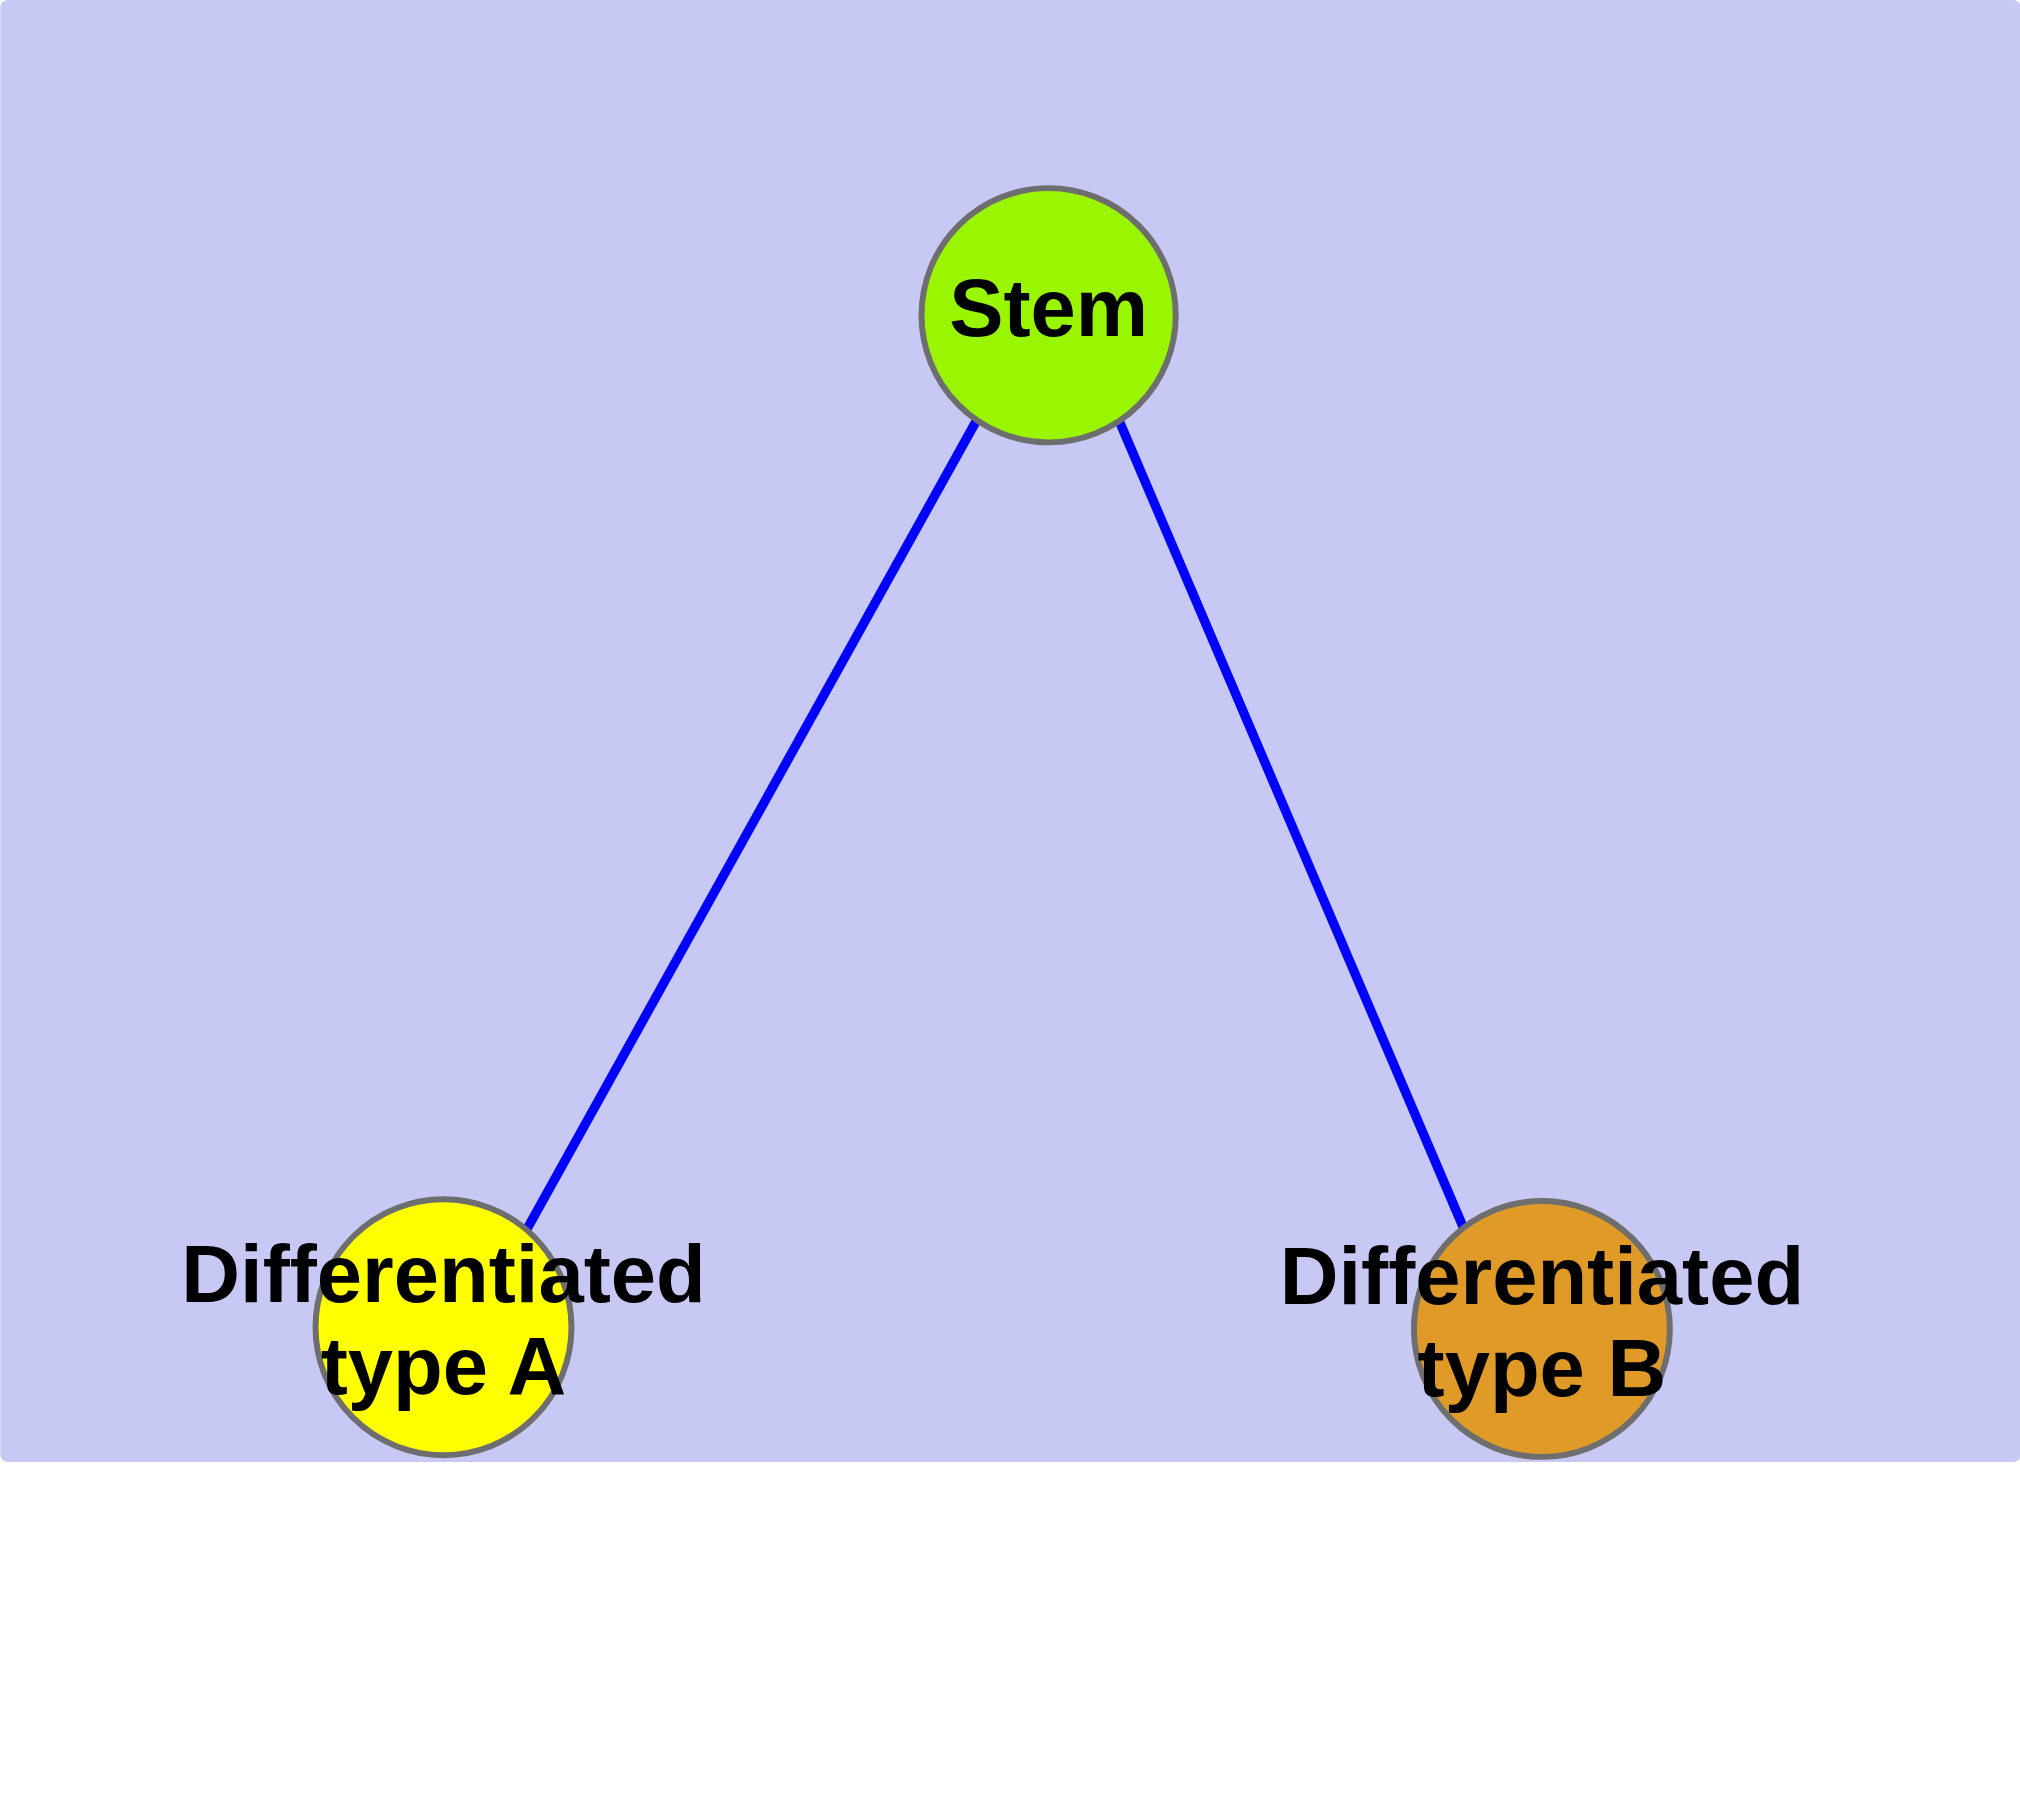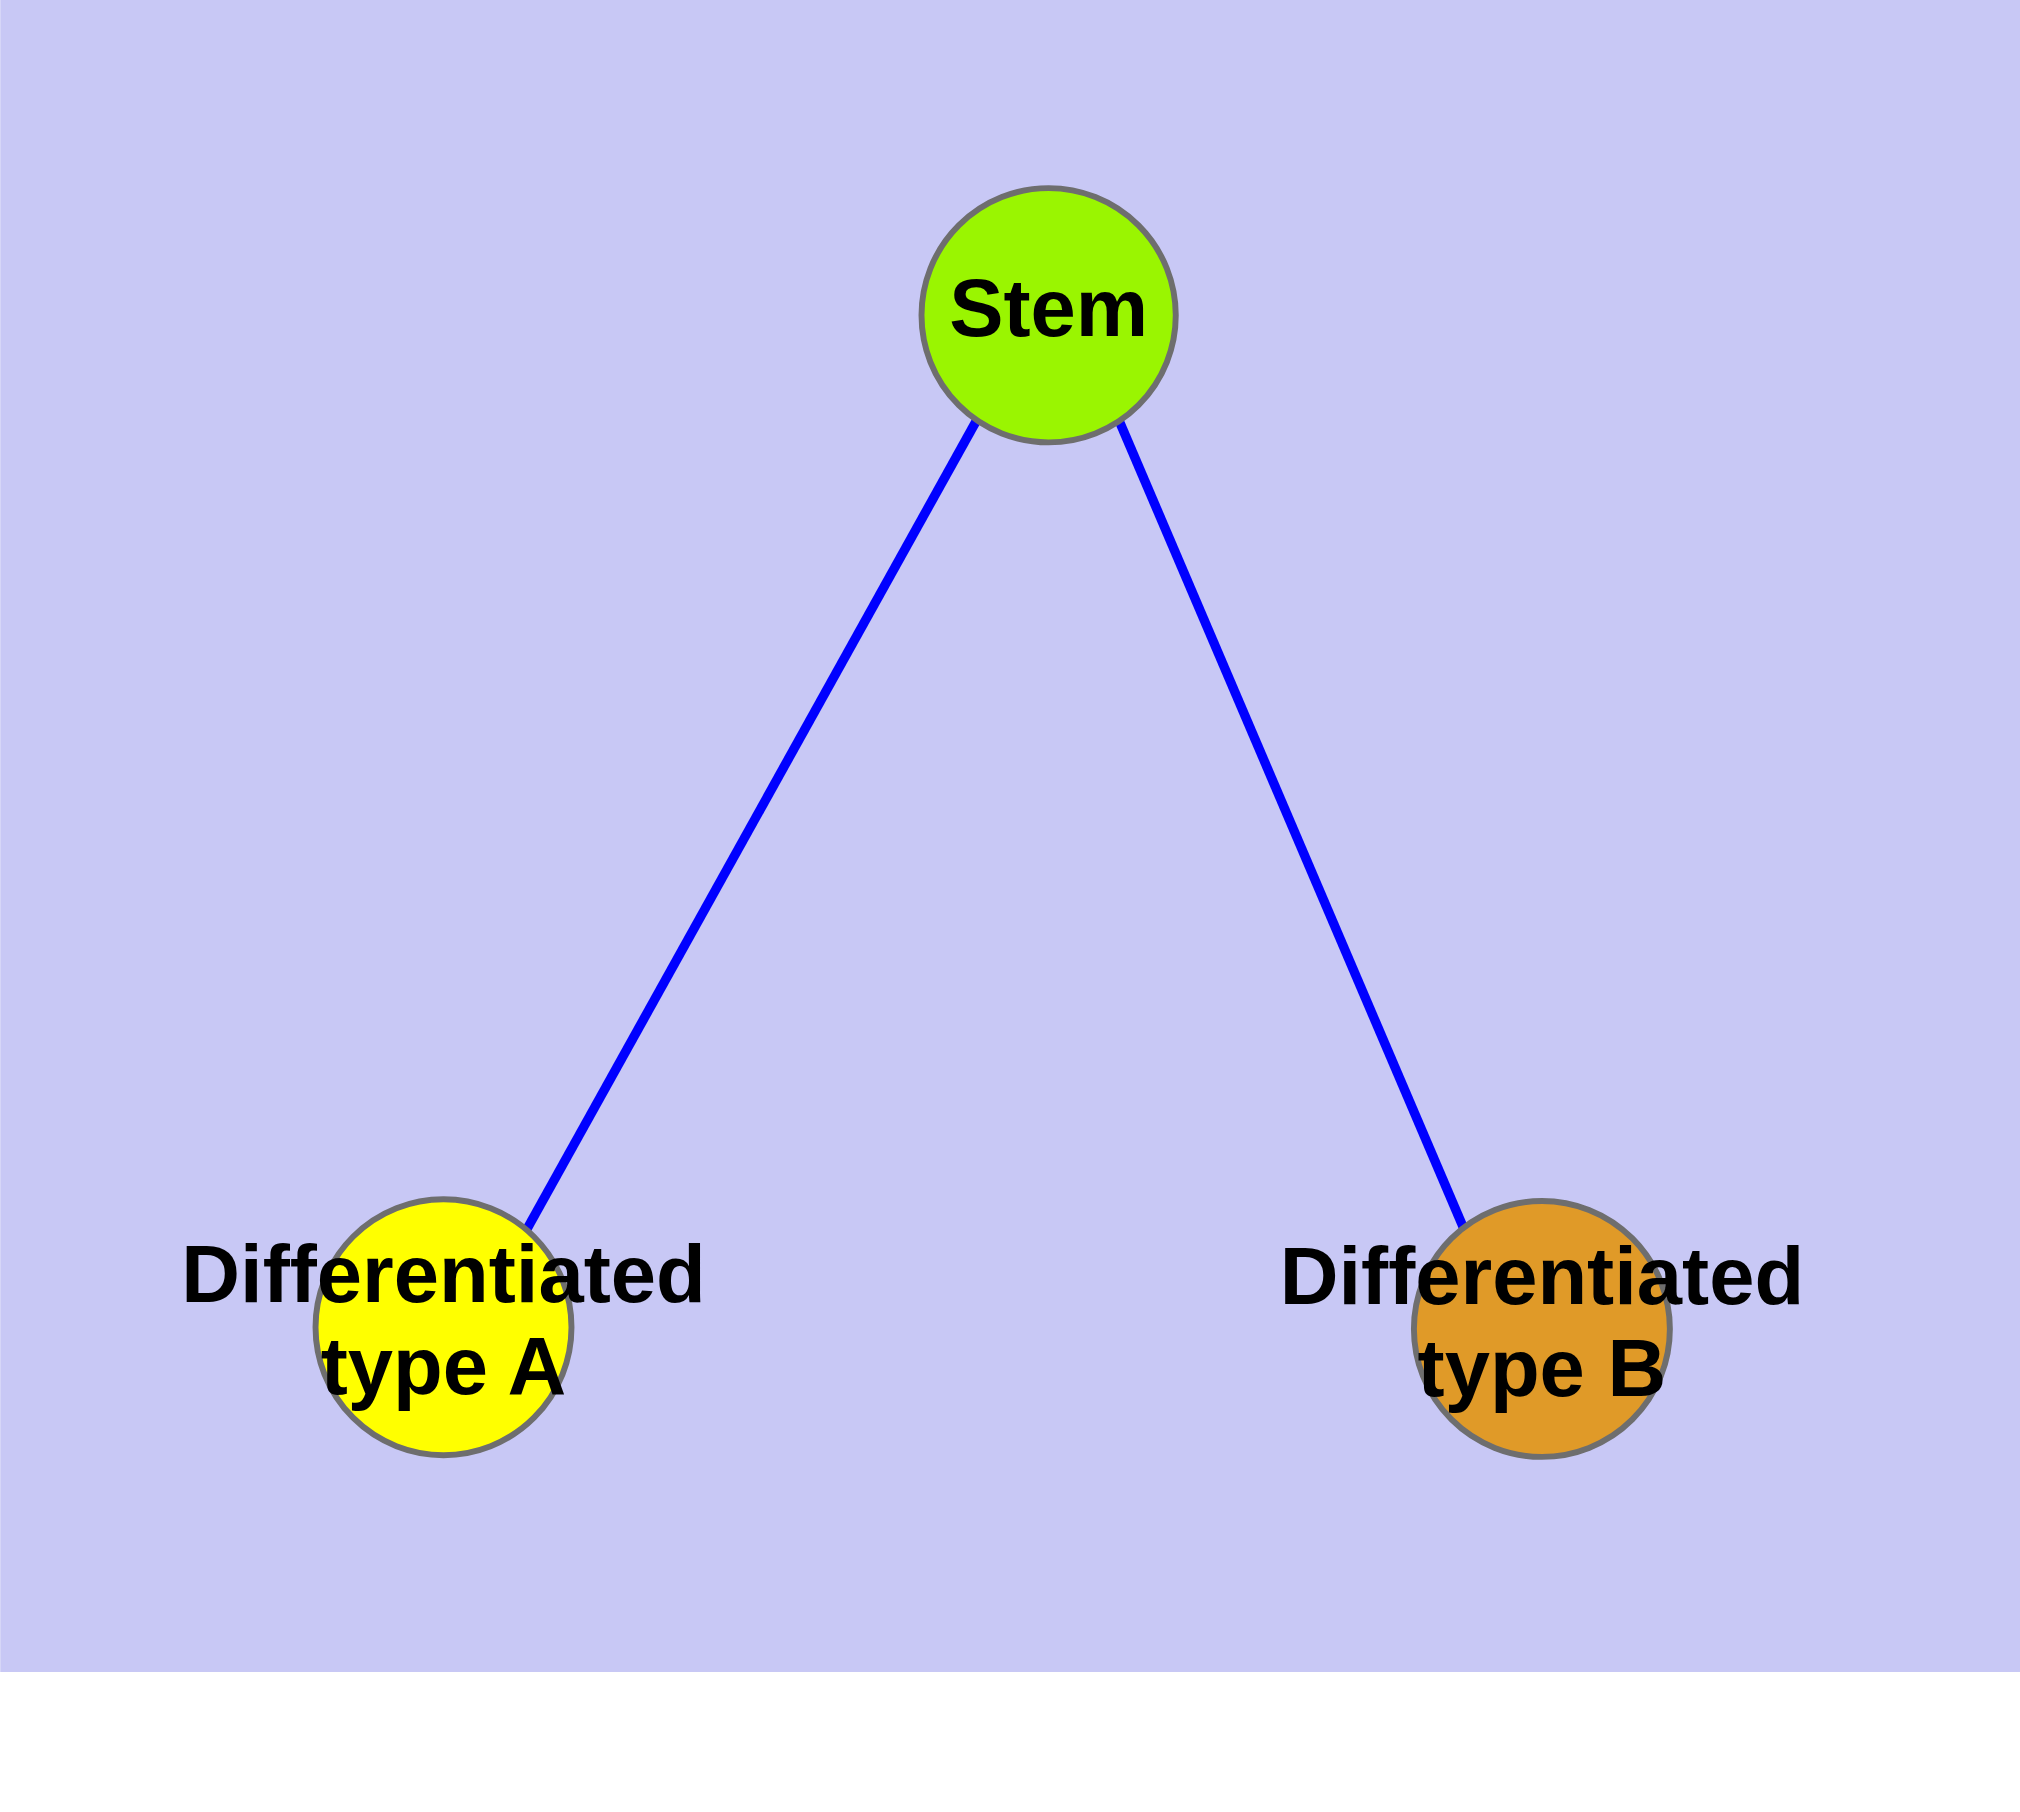--- a/index.html
+++ b/index.html
@@ -37,21 +37,21 @@
     font-weight: bold;
     font-size: 96px;
     fill: #000000;
     text-anchor: middle;
     dominant-baseline: middle;
   }
 </style>
 </head>
 <body>
 
-<div id="canvas" style="width: 2021px; height: 1672px;">
+<div id="canvas" style="width: 2021px; height: 1462px; border-radius: 8px;">
   <svg id="graph-svg" viewBox="0 0 2384 2138">
     <rect id="bg-rect" x="0" y="0" width="2384" height="2138" fill="#c8c8f5"></rect>
 
     <g id="edges-group">
       <line class="edge-line" id="edge-0" x1="1152" y1="496" x2="621" y2="1451" stroke="#0000ff" stroke-width="11"></line>
       <line class="edge-line" id="edge-1" x1="1320" y1="496" x2="1727" y2="1450" stroke="#0000ff" stroke-width="11"></line>
     </g>
 
     <g id="nodes-group">
       <circle class="node-circle" id="node-circle-0" cx="1237" cy="372" r="150" fill="#9af501" stroke="#6e6e6e" stroke-width="7"></circle>

